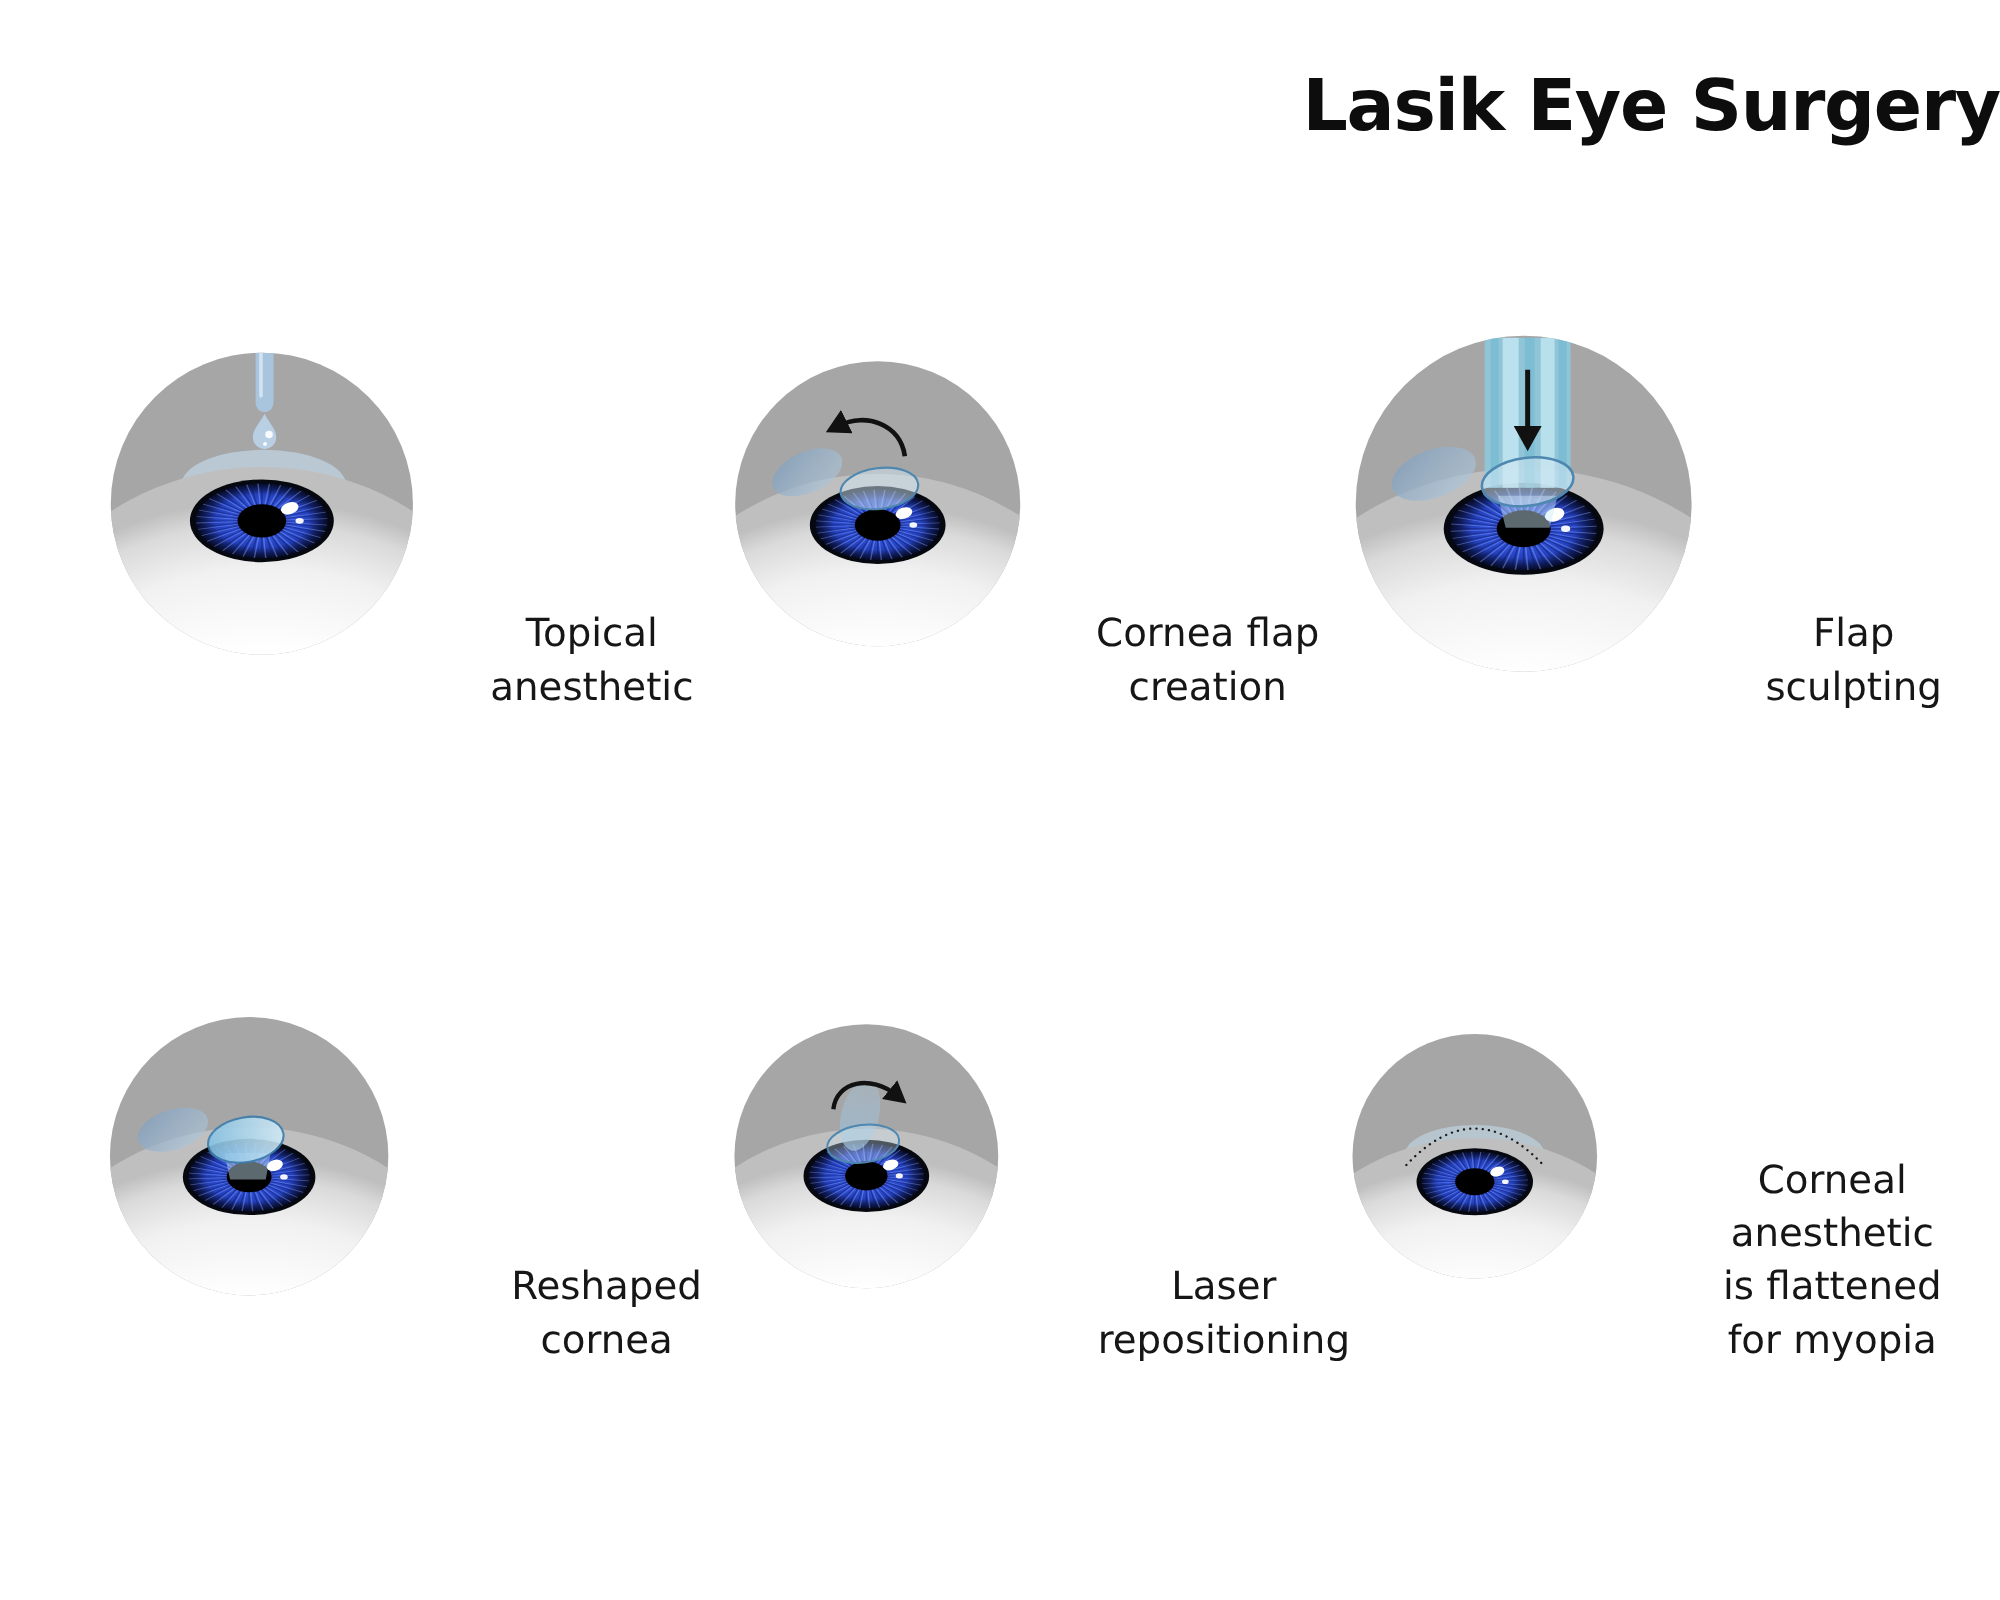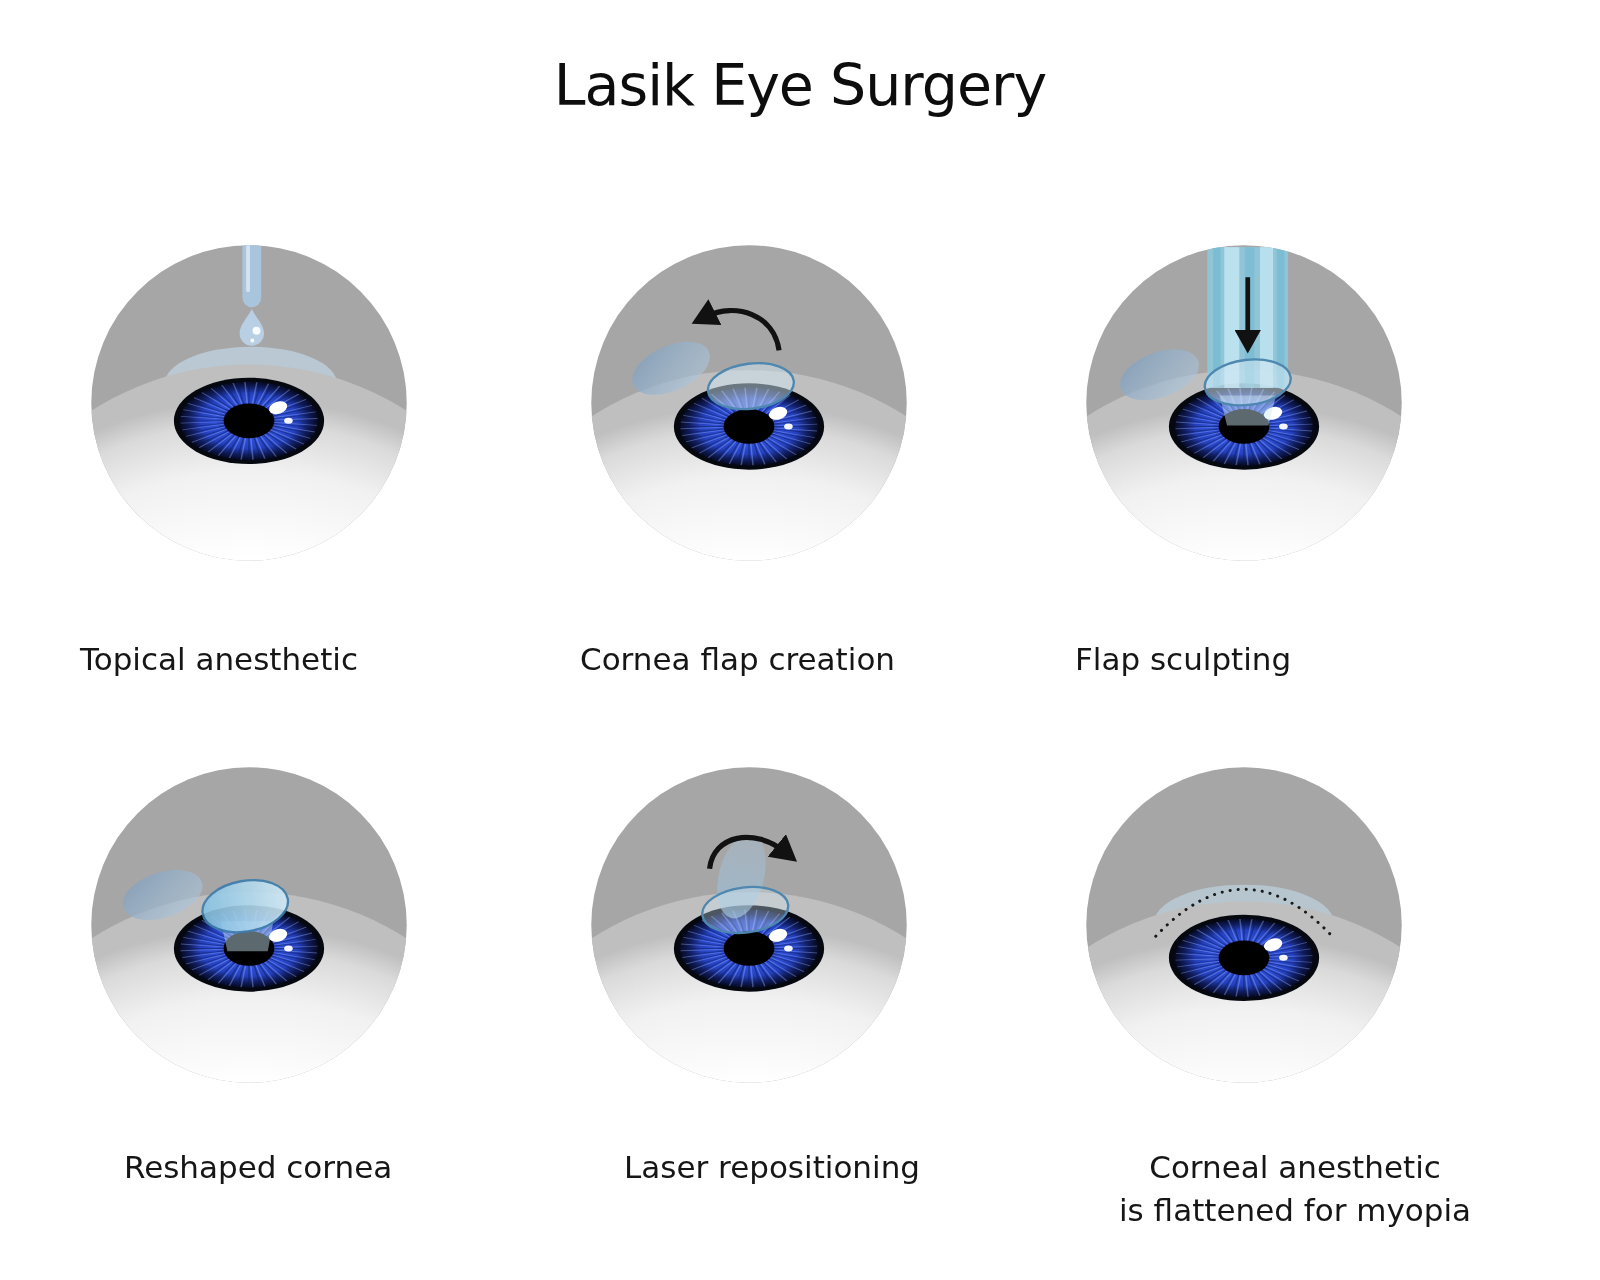--- a/index.html
+++ b/index.html
@@ -6,33 +6,33 @@
   .canvas{
     position:relative;
     width:1600px;height:1280px;
     background:#ffffff;
     overflow:hidden;
     font-family:"DejaVu Sans","Liberation Sans",sans-serif;
   }
   .title{
     position:absolute;
     left:0;top:52px;width:1600px;
-    text-align:center;
+    text-align:right;
     font-size:57px;
-    font-weight:normal;
+    font-weight:bold;
     letter-spacing:-1px;
     color:#0d0d0d;
     margin:0;
   }
   .panel{
     position:absolute;
     width:500px;
     display:flex;
-    flex-direction:column;
-    align-items:flex-start;
+    flex-direction:row;
+    align-items:flex-end;
     gap:28px;
   }
   .panel.col0{left:40px;}
   .panel.col1{left:540px;}
   .panel.col2{left:1035px;}
   .panel.row0{top:218px;}
   .panel.row1{top:740px;}
   .scene{width:338px;height:338px;}
   .scene svg{display:block;width:100%;height:100%;}
   .label{

